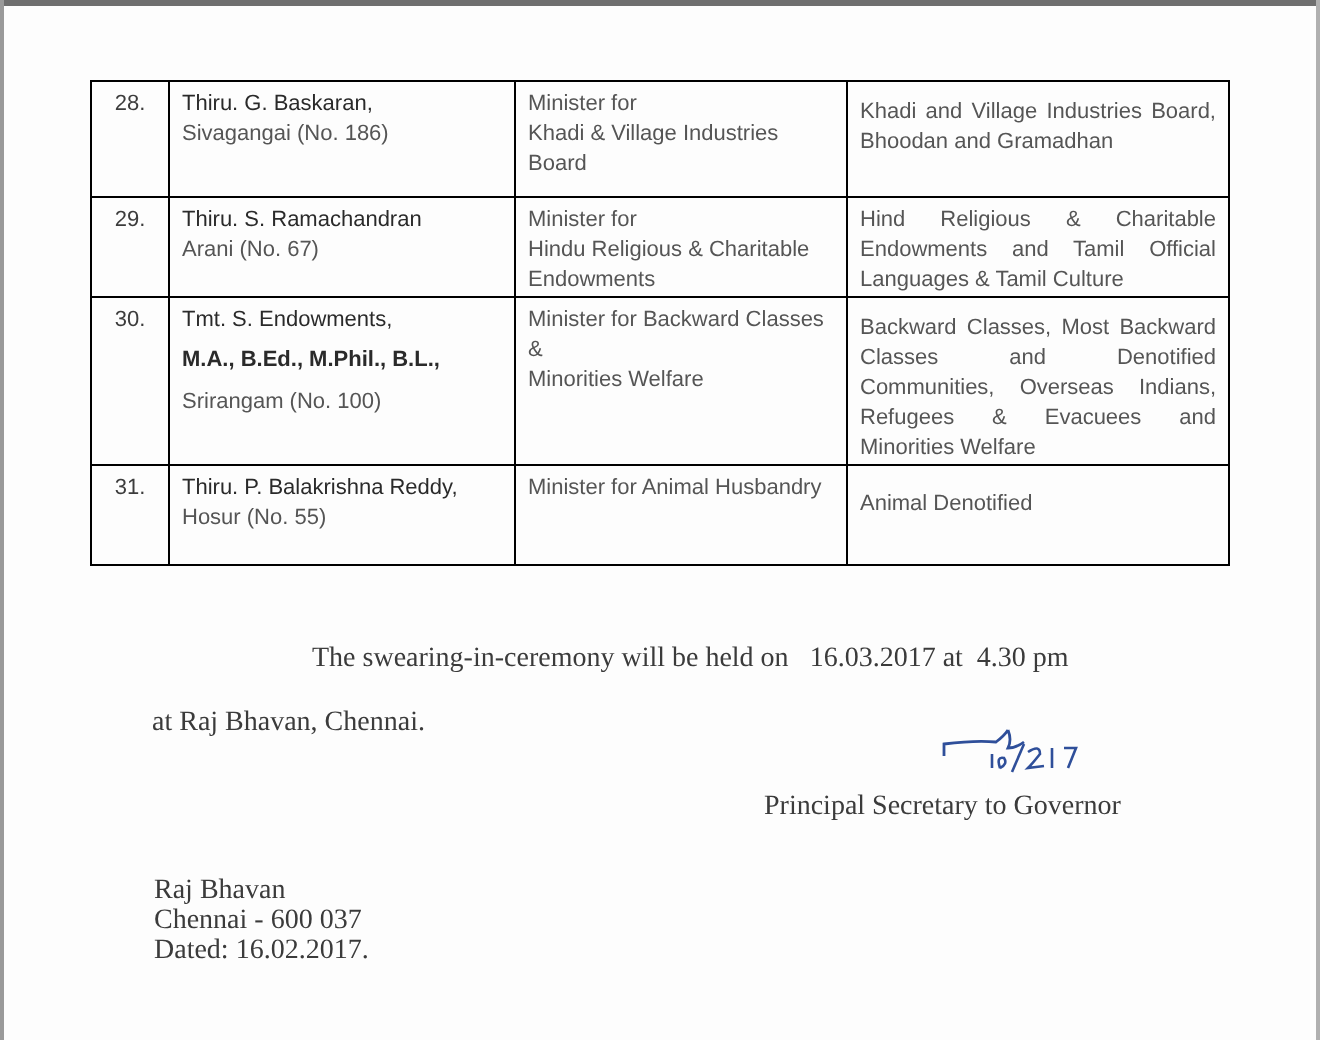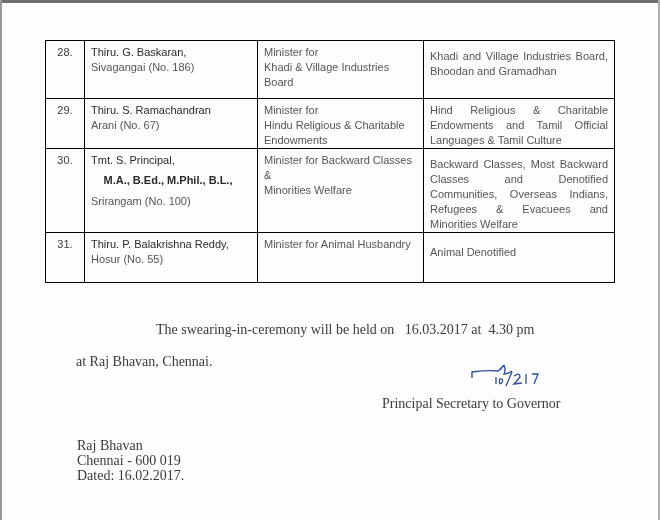--- a/index.html
+++ b/index.html
@@ -15,21 +15,21 @@
     position: absolute; left: 45px; top: 40px; width: 569px;
     border-collapse: collapse; table-layout: fixed;
   }
   table.ministers td {
     border: 1px solid #000000; vertical-align: top; padding: 0;
     font-size: 11px; line-height: 15px; color: #3c3c3c; margin-top: 25px;
   }
   col.c1 { width: 39px; } col.c2 { width: 173px; } col.c3 { width: 166px; } col.c4 { width: 191px; }
   .sno { font-size: 15px; text-align: center; padding-top: 4px !important; color: #2f2f2f; }
   .name { font-weight: normal; color: #2a2a2a; display: block; }
-  .quals { font-weight: bold; color: #2a2a2a; display: block; text-align: center; padding-right: 6px; margin-top: 5px; }
+  .quals { font-weight: bold; color: #2a2a2a; display: block; text-align: left; padding-right: 6px; margin-top: 5px; }
   .const { display: block; color: #555; }
   .c2cell { padding: 4px 6px 0 6px !important; }
   .c3cell { padding: 4px 6px 0 6px !important; color: #555 !important; }
   .c4cell { padding: 8px 6px 0 6px !important; text-align: justify; text-align-last: left; color: #555 !important; }
   .c4cell.compact { padding-top: 4px !important; }
 
   .serif { font-family: "Liberation Serif", serif; color: #3b3b3b; font-size: 14px; position: absolute; white-space: nowrap; }
   .sig { position: absolute; left: 468px; top: 362px; width: 110px; height: 30px; }
 </style>
 </head>
@@ -67,21 +67,21 @@
       </td>
       <td class="c3cell">
         <span style="display:block">Minister for</span>
         <span style="display:block">Hindu Religious &amp; Charitable Endowments</span>
       </td>
       <td class="c4cell compact">Hind Religious &amp; Charitable Endowments and Tamil Official Languages &amp; Tamil Culture</td>
     </tr>
     <tr style="height:78px;">
       <td class="sno">30.</td>
       <td class="c2cell">
-        <span class="name">Tmt. S. Principal,</span>
+        <span class="name">Tmt. S. Endowments,</span>
         <span class="quals">M.A., B.Ed., M.Phil., B.L.,</span>
         <span class="const" style="margin-top:6px">Srirangam (No. 100)</span>
       </td>
       <td class="c3cell">
         <span style="display:block">Minister for Backward Classes &amp;</span>
         <span style="display:block">Minorities Welfare</span>
       </td>
       <td class="c4cell">Backward Classes, Most Backward Classes and Denotified Communities, Overseas Indians, Refugees &amp; Evacuees and Minorities Welfare</td>
     </tr>
     <tr style="height:50px;">
@@ -112,15 +112,15 @@
   <path d="M28 22 L28 15 M32 22 Q30 16 34 17 Q36 20 32 22" fill="none" stroke="#2f4f9a" stroke-width="1.3"></path>
   <path d="M38 24 L44 10" fill="none" stroke="#2f4f9a" stroke-width="1.3"></path>
   <path d="M46 14 Q52 10 52 15 Q48 20 46 22 L54 21" fill="none" stroke="#2f4f9a" stroke-width="1.3"></path>
   <path d="M58 12 L58 22 M64 12 L70 12 L66 22" fill="none" stroke="#2f4f9a" stroke-width="1.3"></path>
 </svg>
 
 <div class="serif" style="left:382px; top:396px;">Principal Secretary to Governor</div>
 
 <div class="serif" style="left:77px; top:438px; line-height:15px;">
   <div>Raj Bhavan</div>
-  <div>Chennai - 600 019</div>
+  <div>Chennai - 600 037</div>
   <div>Dated:  16.02.2017.</div>
 </div>
 
 </body></html>

